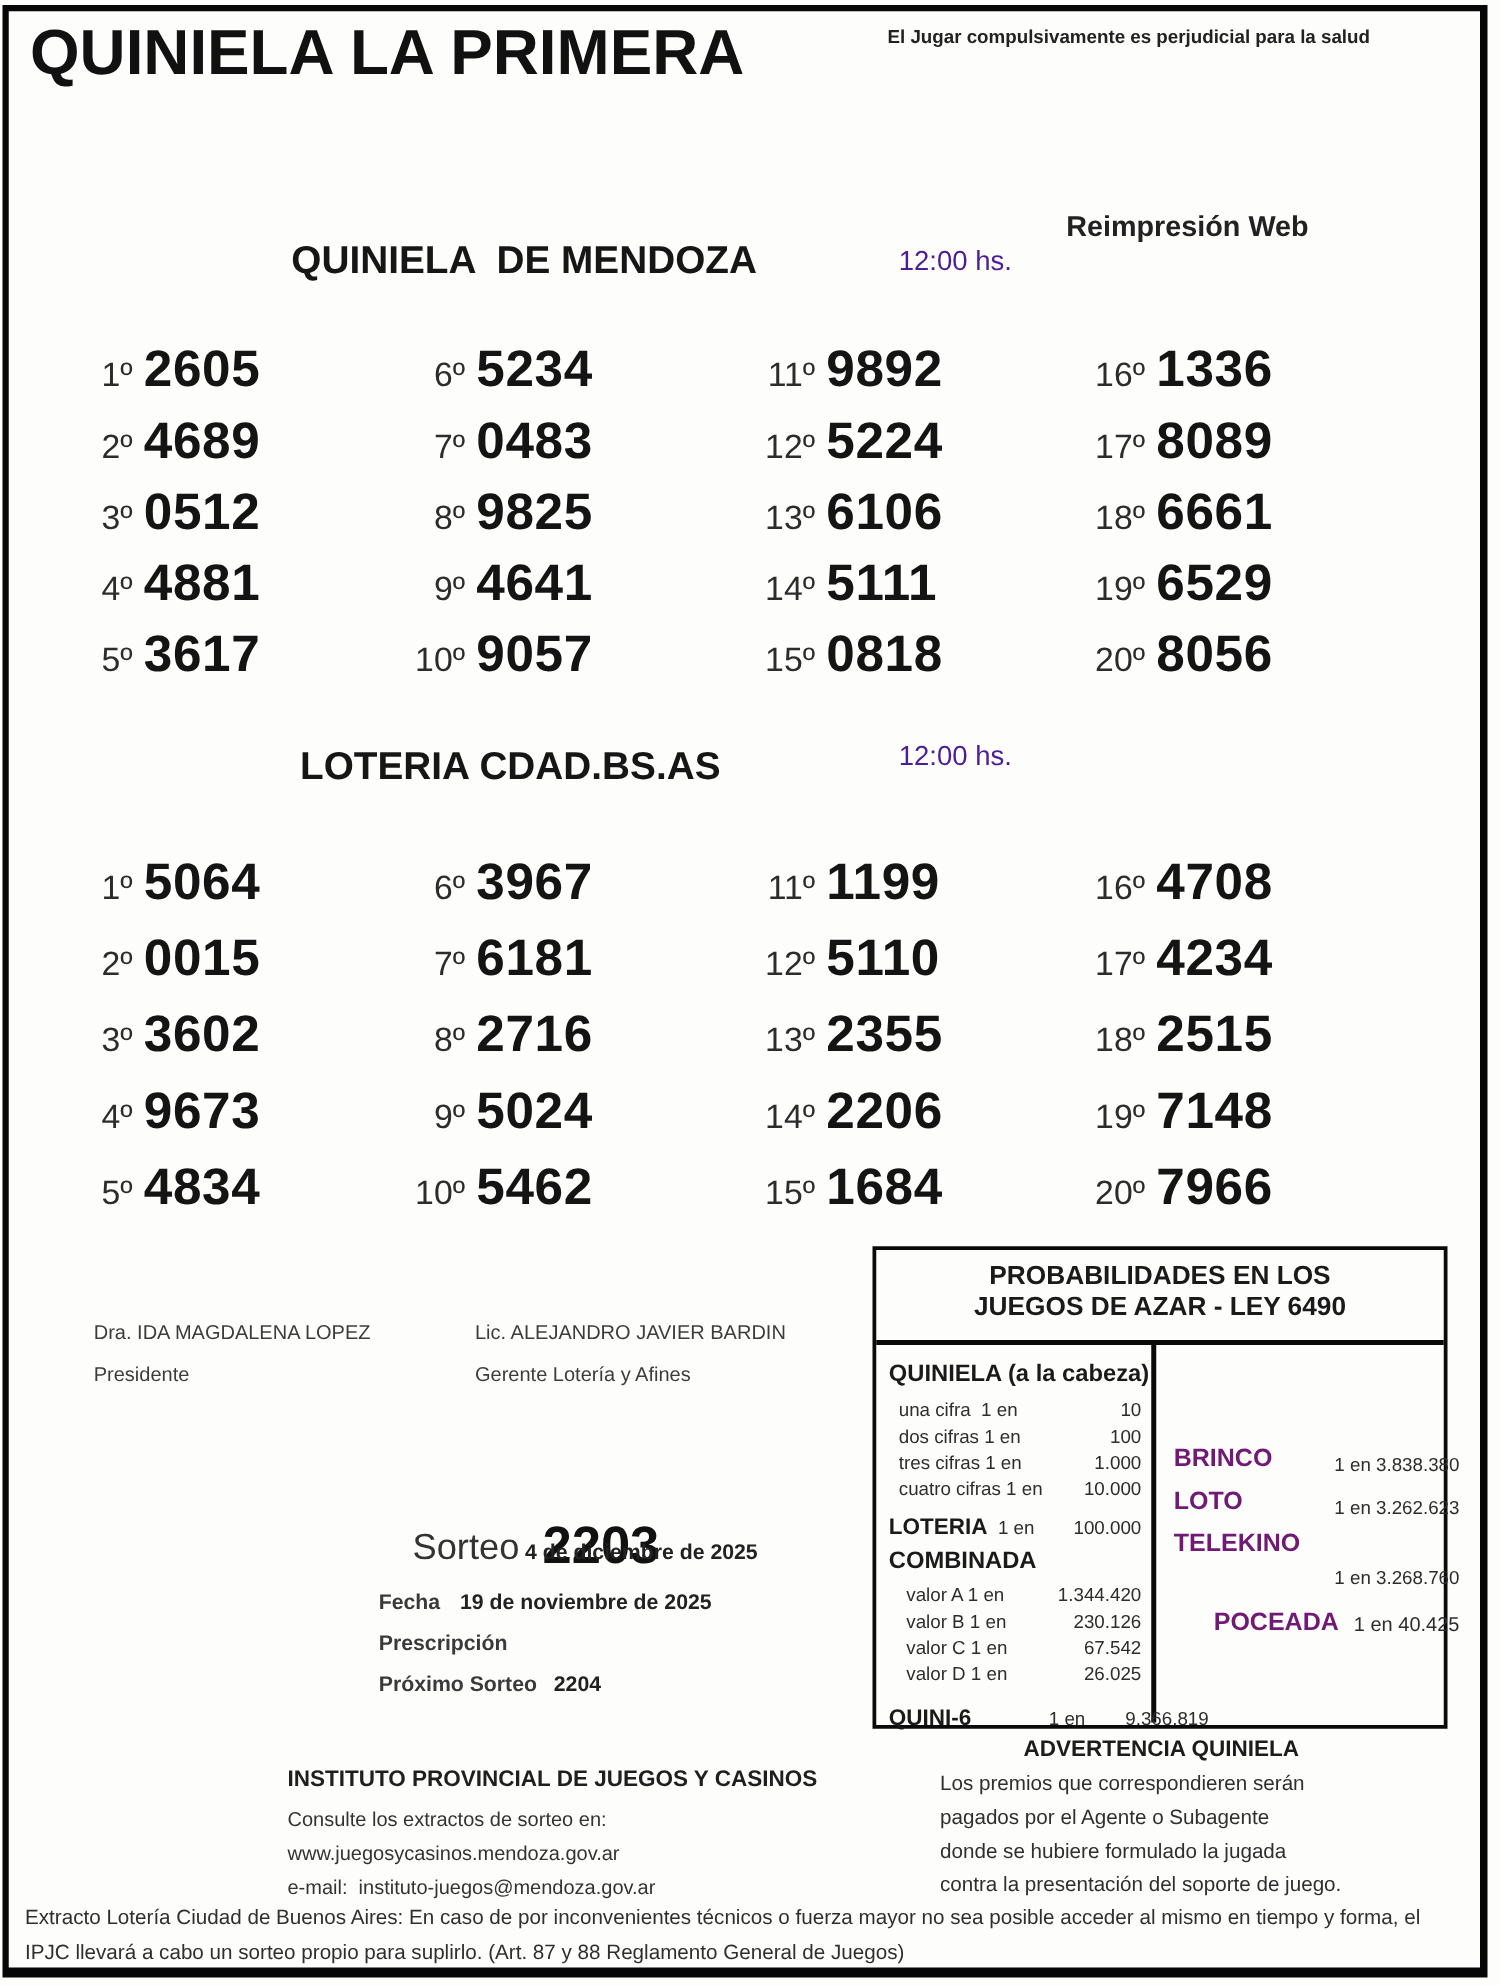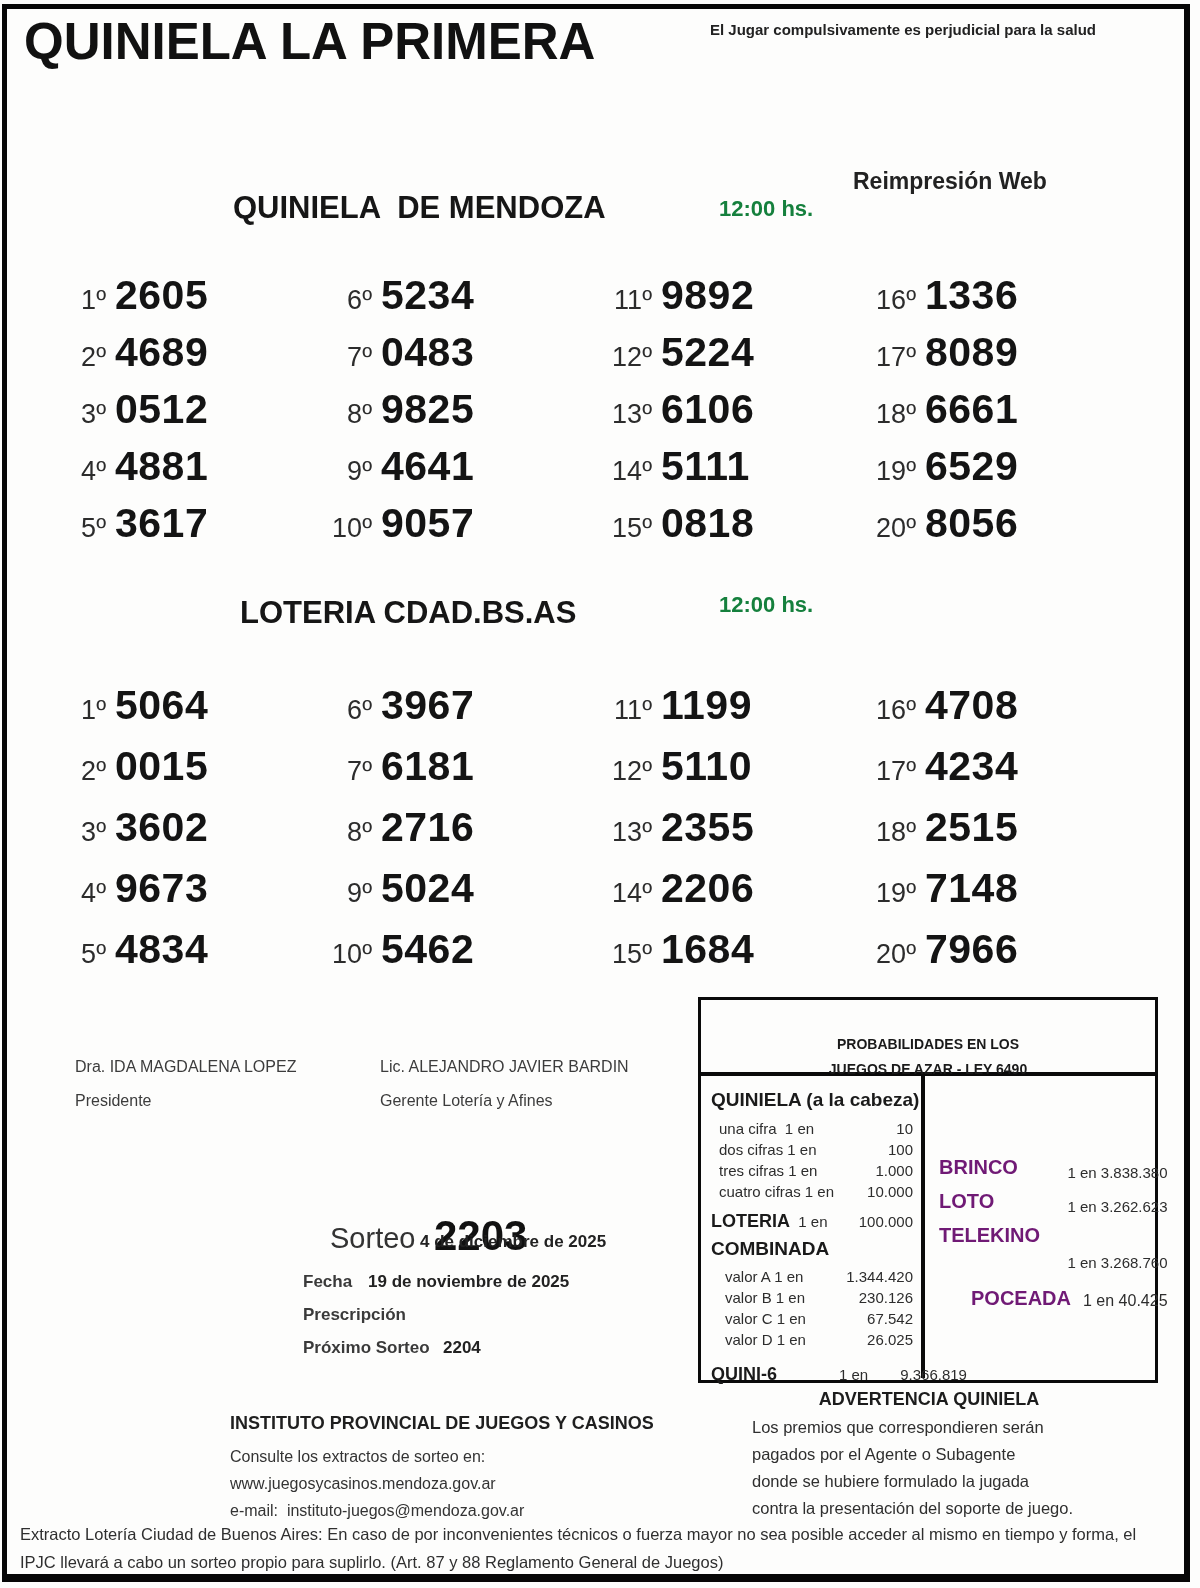--- a/index.html
+++ b/index.html
@@ -4,34 +4,34 @@
 <style>
   html,body{margin:0;padding:0;background:#e8e8e8;}
   body{width:1200px;height:1588px;position:relative;font-family:"Liberation Sans",sans-serif;color:#1b1b1b;background:#fdfdfc;}
   .frame{position:absolute;left:2px;top:4px;width:1188px;height:1578px;box-sizing:border-box;
          border-style:solid;border-color:#070707;border-width:5px 6px 8px 5px;background:#fdfdfc;}
   .abs{position:absolute;}
   .doc-title{left:24px;top:12px;font-size:51px;font-weight:bold;letter-spacing:0px;color:#111;}
   .health-warning{left:710px;top:21px;width:452px;font-size:15px;font-weight:bold;color:#222;}
   .reprint{left:853px;top:168px;font-size:23px;font-weight:bold;color:#222;}
   .draw-title{font-size:31px;font-weight:bold;color:#161616;white-space:pre;}
-  .draw-time{font-size:22px;font-weight:bold;color:#15803d;text-align:center;}
+  .draw-time{font-size:22px;font-weight:normal;color:#4c1d95;text-align:center;}
   .grid{left:0;top:0;width:1200px;}
   .result-cell{position:absolute;display:flex;align-items:baseline;width:250px;}
   .ord{display:inline-block;width:54px;text-align:right;font-size:27px;color:#2c2c2c;margin-right:9px;flex:none;}
   .num{font-size:41px;font-weight:bold;color:#141414;letter-spacing:0.5px;}
   .sig-name{font-size:16px;color:#3c3c3c;}
   .sig-role{font-size:16px;color:#3c3c3c;}
   .sorteo-label{font-size:29px;color:#333;}
   .sorteo-number{font-size:42px;font-weight:bold;color:#111;}
   .meta-label{font-size:17px;font-weight:bold;color:#3a3a3a;}
   .meta-value{font-size:17px;font-weight:bold;color:#222;}
   .prob-box{left:698px;top:997px;width:460px;height:386px;border:3px solid #0a0a0a;box-sizing:border-box;background:#fdfdfc;}
-  .prob-header{border-bottom:4px solid #0a0a0a;height:76px;box-sizing:border-box;text-align:center;padding-top:32px;
-               font-size:14px;font-weight:bold;line-height:25px;color:#1a1a1a;}
+  .prob-header{border-bottom:4px solid #0a0a0a;height:76px;box-sizing:border-box;text-align:center;padding-top:8px;
+               font-size:21px;font-weight:bold;line-height:25px;color:#1a1a1a;}
   .prob-cols{display:flex;height:302px;}
   .prob-left{width:224px;flex:none;border-right:4px solid #0a0a0a;box-sizing:border-box;padding:13px 8px 6px 10px;}
   .prob-right{flex:1;padding:80px 12px 8px 14px;box-sizing:border-box;}
   .q-header{font-size:19px;font-weight:bold;color:#1a1a1a;margin-bottom:7px;white-space:pre;}
   .p-row{display:flex;font-size:15px;line-height:21px;color:#2d2d2d;white-space:pre;}
   .p-row .p-label{padding-left:8px;}
   .p-row .p-val{margin-left:auto;text-align:right;}
   .big-row{display:flex;align-items:baseline;font-size:15px;color:#2d2d2d;white-space:pre;}
   .big-row .g-name{font-weight:bold;font-size:18px;color:#1a1a1a;}
   .loteria-row{margin-top:9px;}

